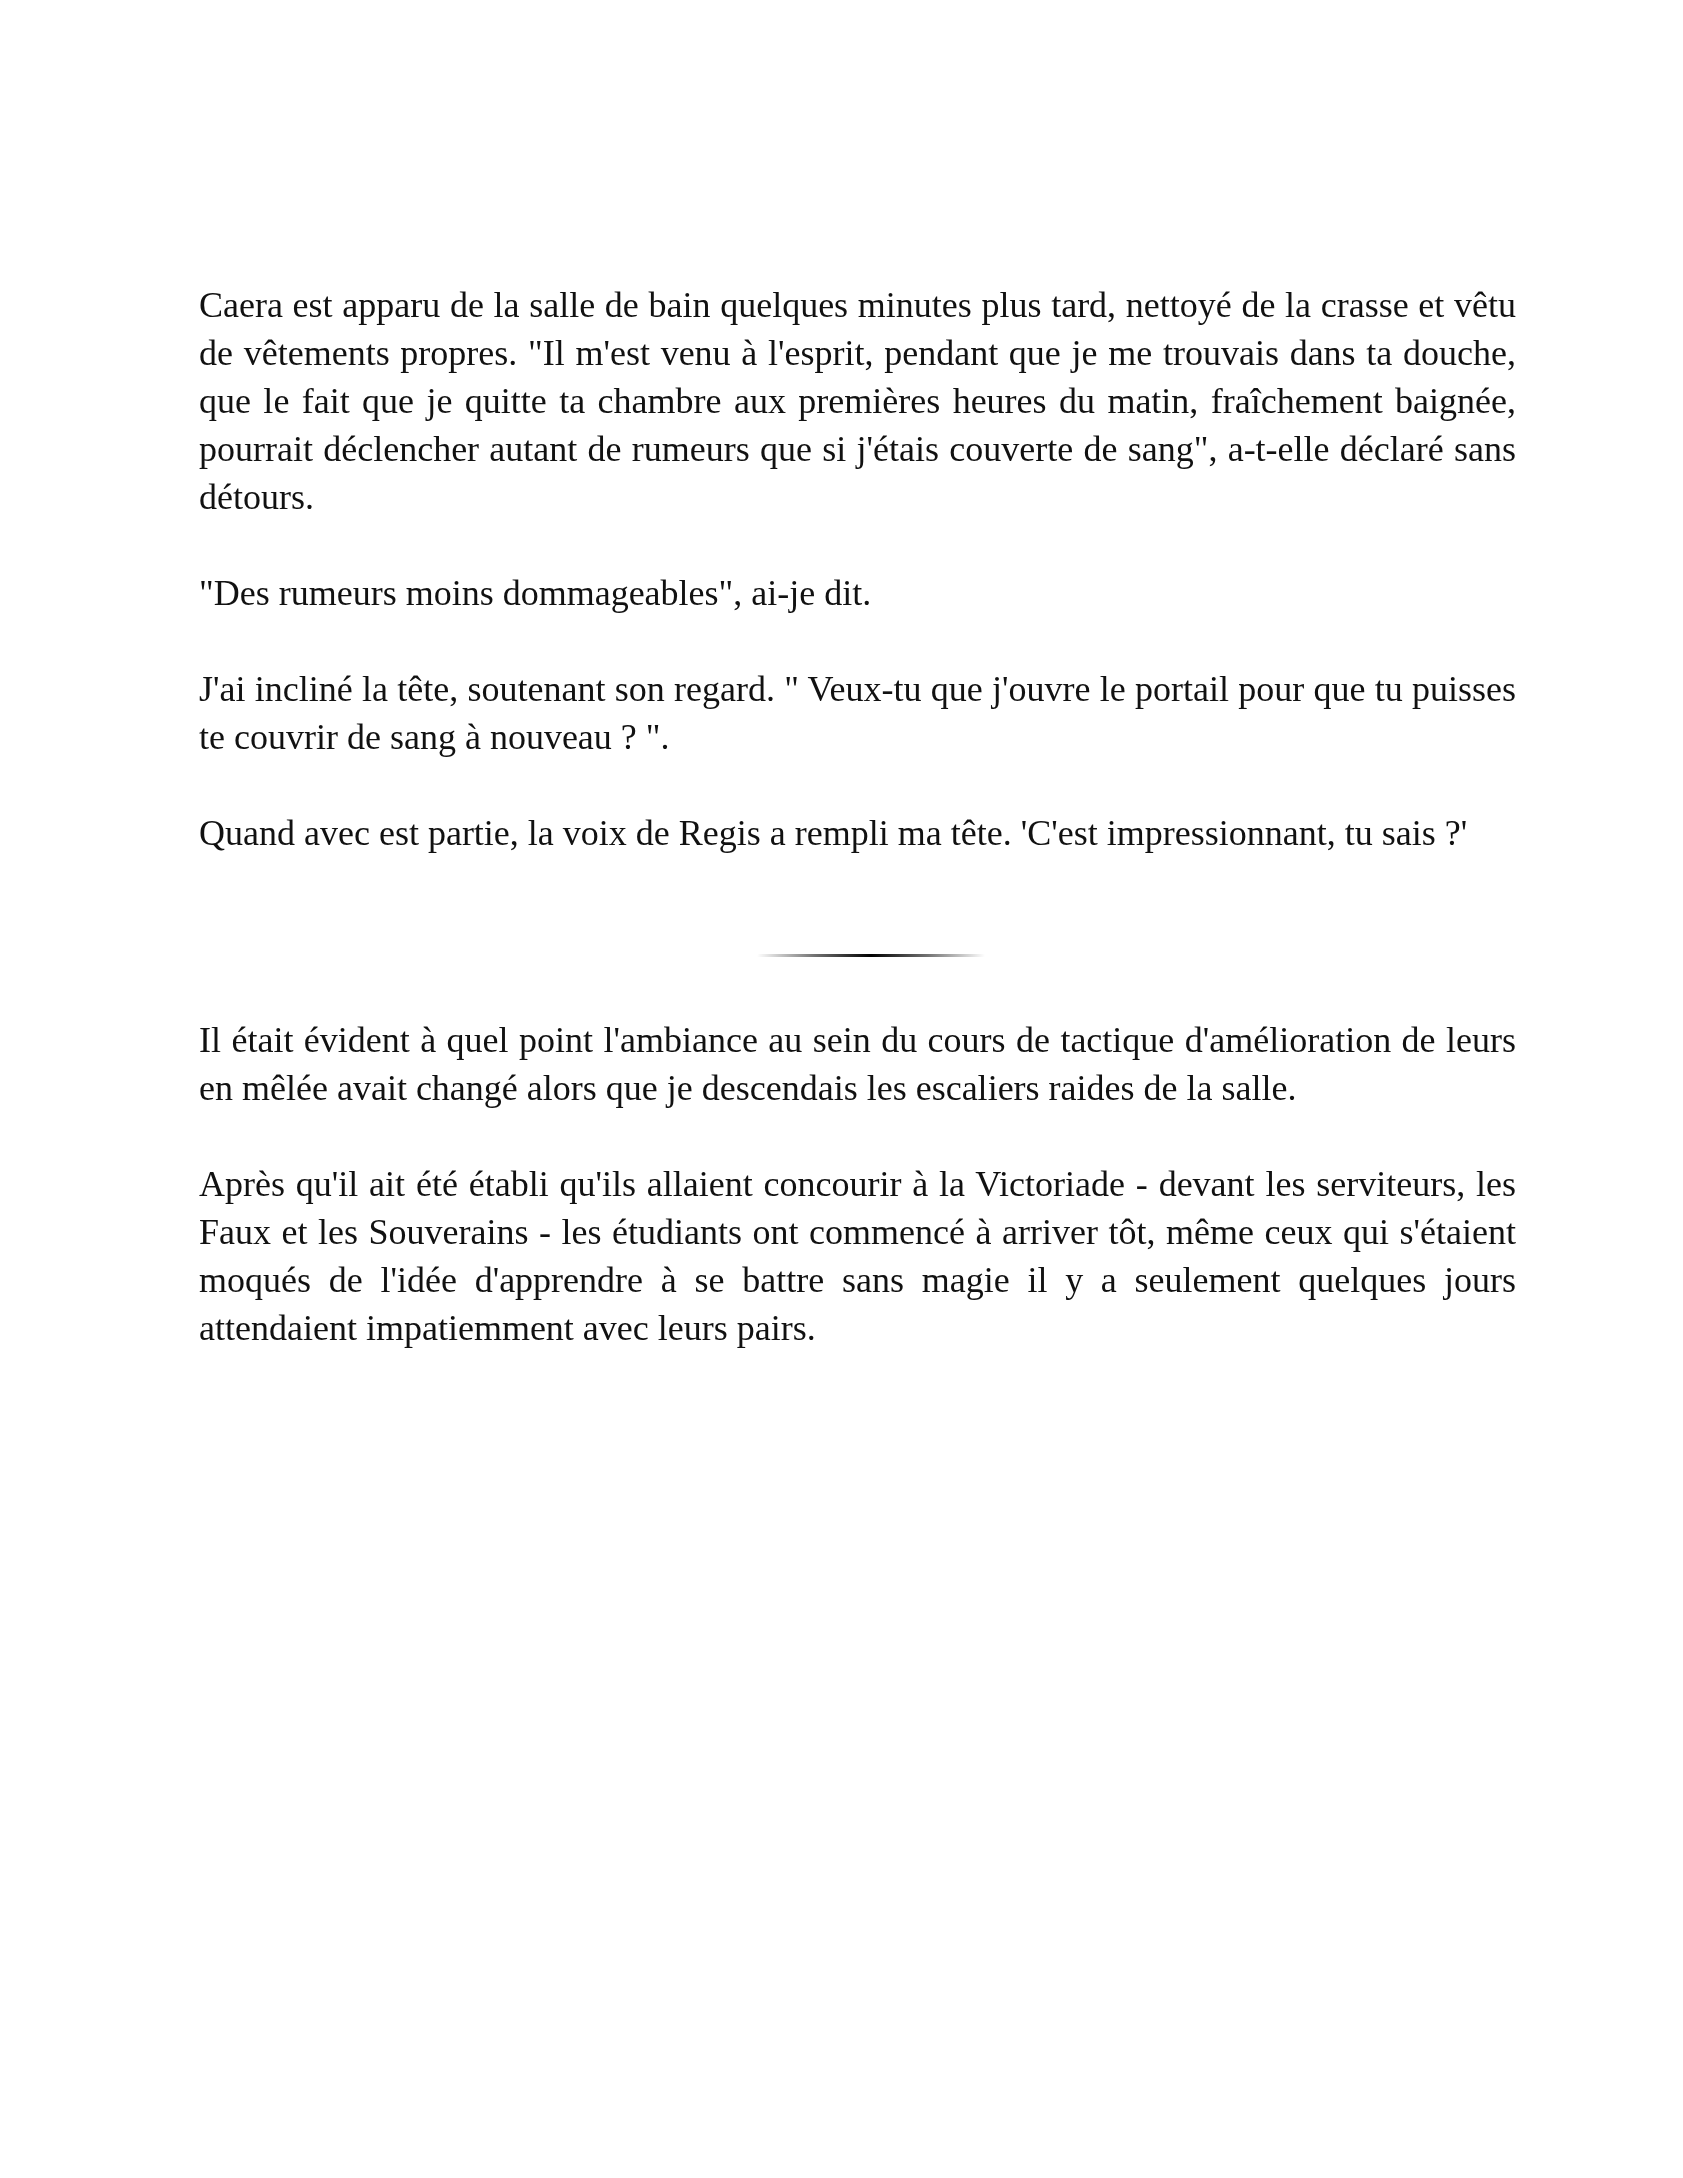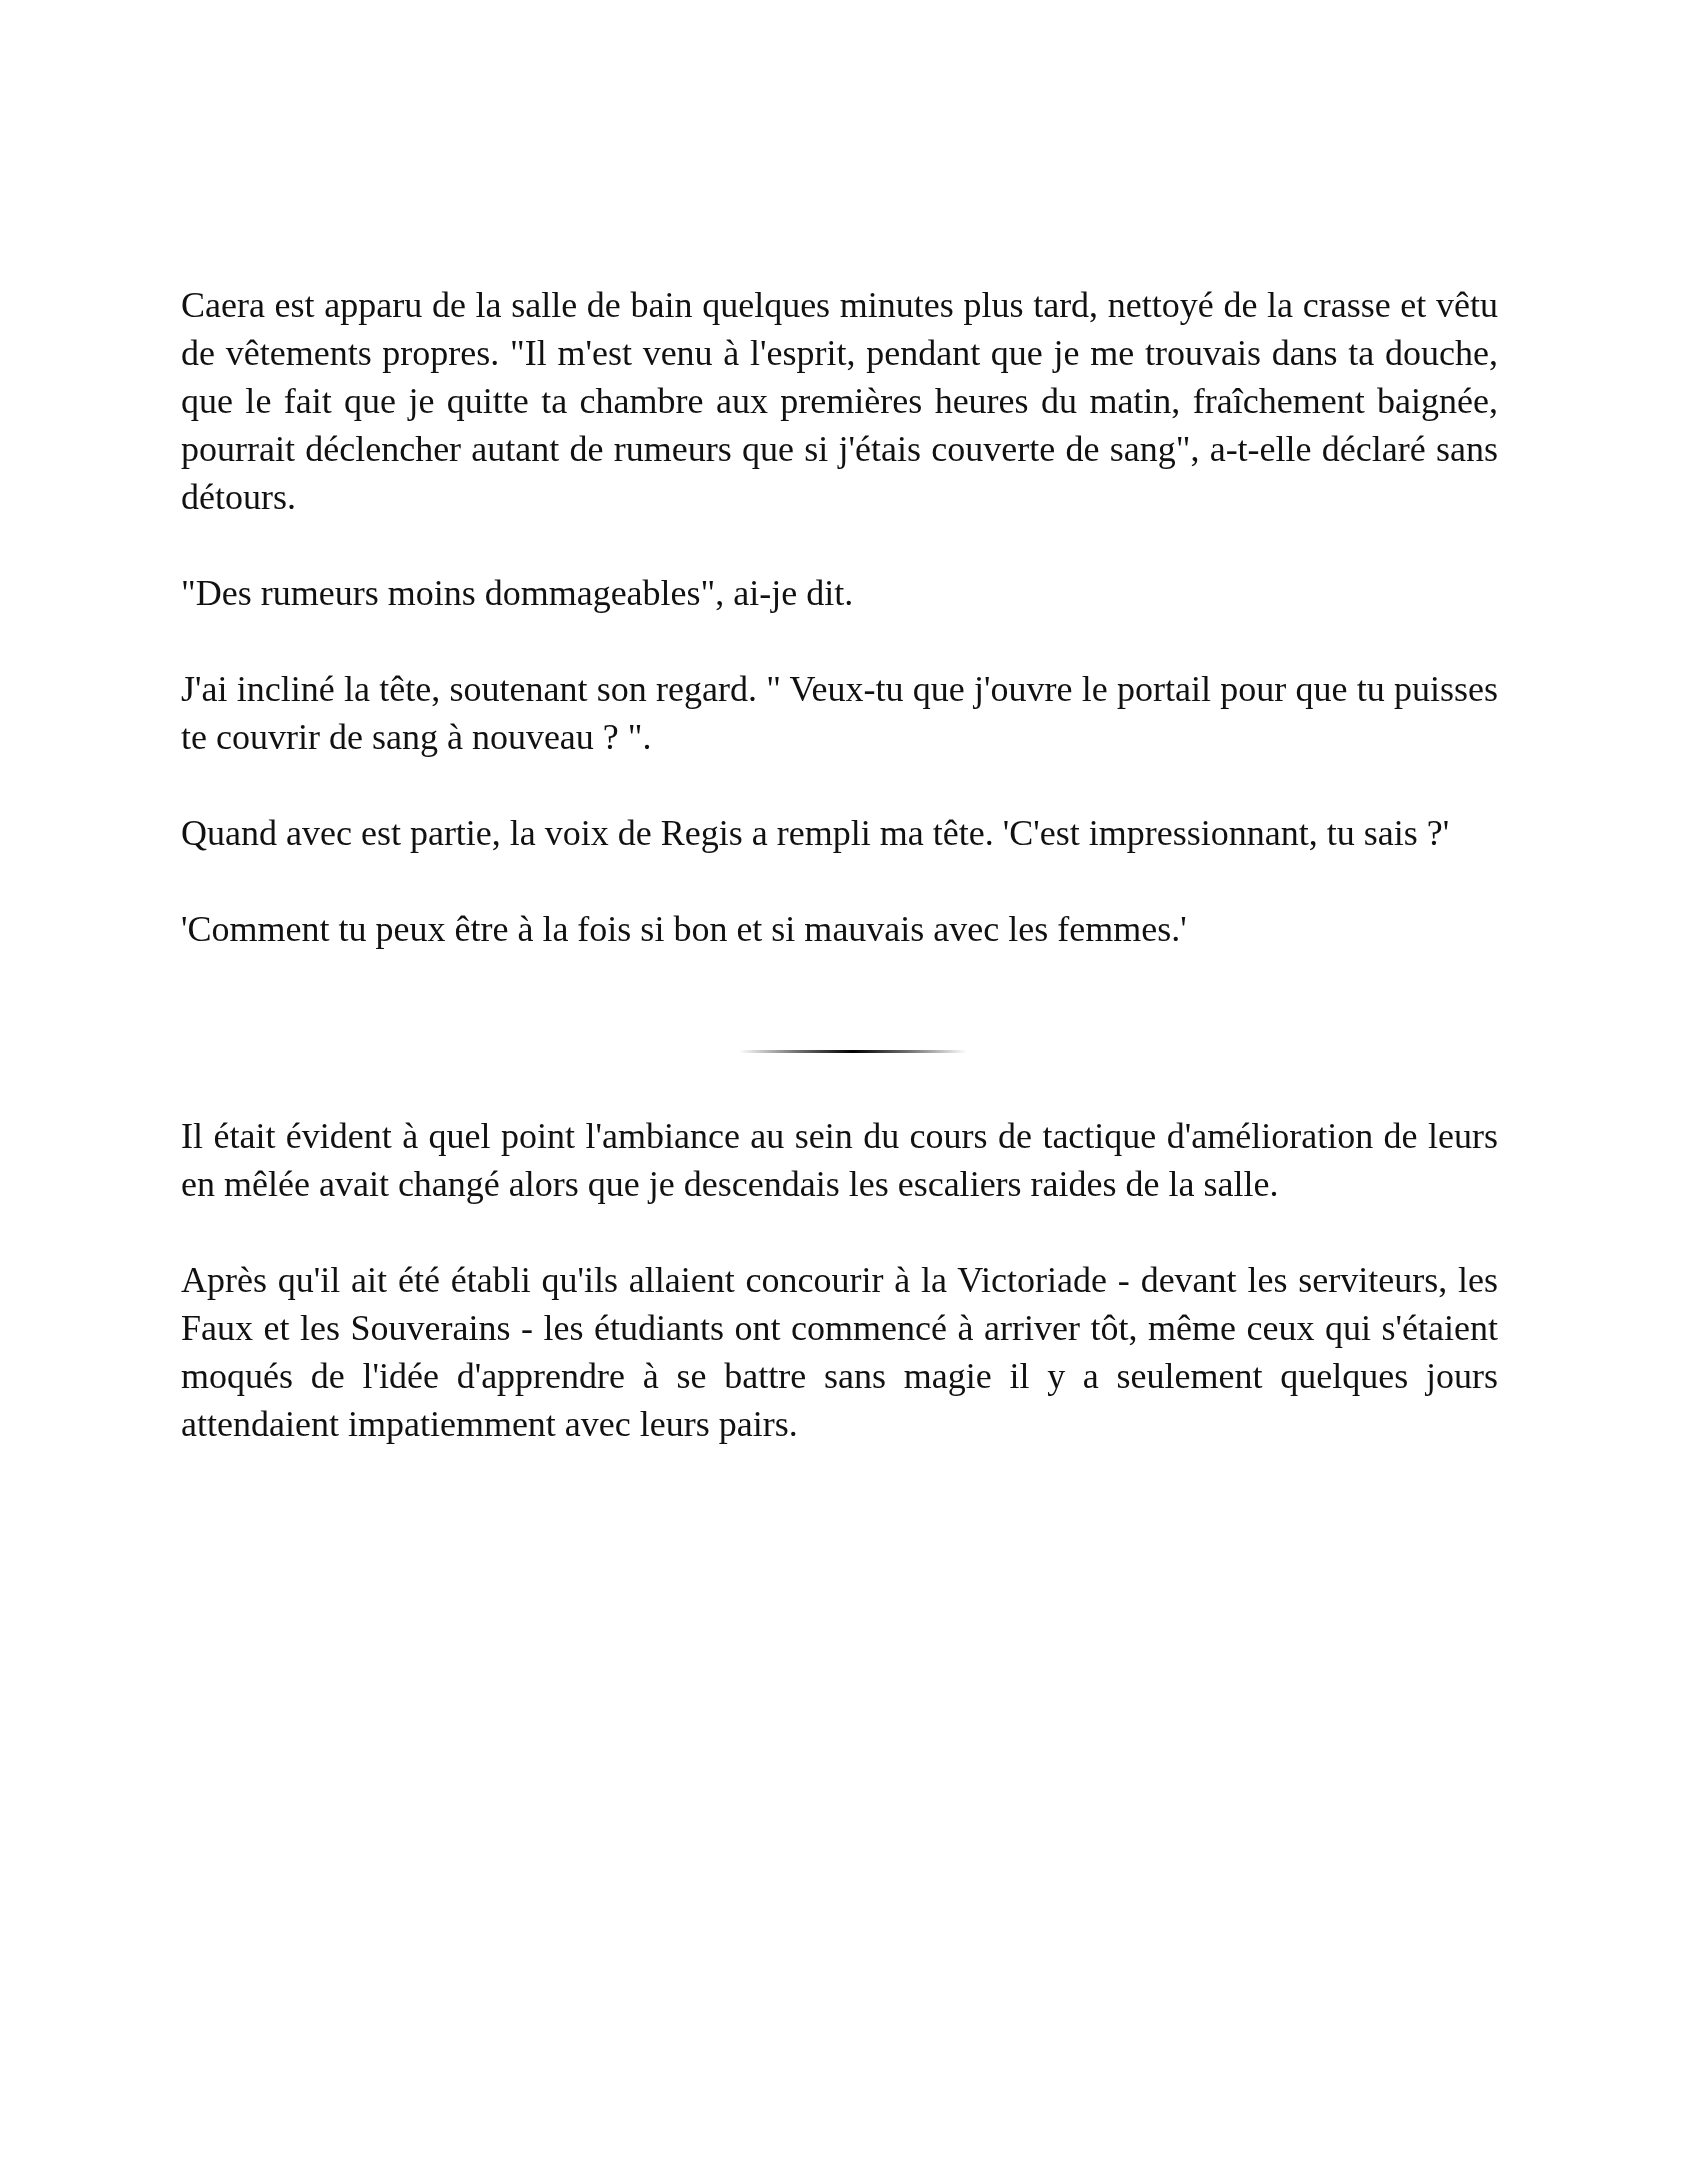--- a/index.html
+++ b/index.html
@@ -1,19 +1,19 @@
 <!DOCTYPE html>
 <html><head>
 <meta charset="utf-8">
 <style>
   html, body { margin: 0; padding: 0; background: #ffffff; }
   body { width: 1683px; height: 2178px; position: relative; overflow: hidden; }
   .page {
     position: absolute;
-    left: 181px;
+    left: 199px;
     top: 281px;
     width: 1317px;
     font-family: "Liberation Serif", "DejaVu Serif", serif;
     font-size: 36px;
     line-height: 48px;
     color: #111111;
   }
   .para { margin: 0 0 48px 0; text-align: justify; }
   .it { }
   .divider-wrap {
@@ -33,21 +33,20 @@
   }
 </style>
 </head>
 <body>
 
 <div class="page">
   <p class="para">Caera est apparu de la salle de bain quelques minutes plus tard, nettoyé de la crasse et vêtu de vêtements propres. "Il m'est venu à l'esprit, pendant que je me trouvais dans ta douche, que le fait que je quitte ta chambre aux premières heures du matin, fraîchement baignée, pourrait déclencher autant de rumeurs que si j'étais couverte de sang", a-t-elle déclaré sans détours.</p>
   <p class="para">"Des rumeurs moins dommageables", ai-je dit.</p>
   <p class="para">J'ai incliné la tête, soutenant son regard. " Veux-tu que j'ouvre le portail pour que tu puisses te couvrir de sang à nouveau ? ".</p>
   <p class="para"><span>Quand avec est partie, la voix de Regis a rempli ma tête. </span><span class="it">'C'est impressionnant, tu sais ?'</span></p>
-  <p class="para"><span class="it">'Comment tu peux être à la fois si bon et si mauvais avec les femmes.'</span></p>
 
   <div class="divider-wrap">
     <div class="divider"></div>
   </div>
 
   <p class="para">Il était évident à quel point l'ambiance au sein du cours de tactique d'amélioration de leurs en mêlée avait changé alors que je descendais les escaliers raides de la salle.</p>
   <p class="para">Après qu'il ait été établi qu'ils allaient concourir à la Victoriade - devant les serviteurs, les Faux et les Souverains - les étudiants ont commencé à arriver tôt, même ceux qui s'étaient moqués de l'idée d'apprendre à se battre sans magie il y a seulement quelques jours attendaient impatiemment avec leurs pairs.</p>
 </div>
 
 

